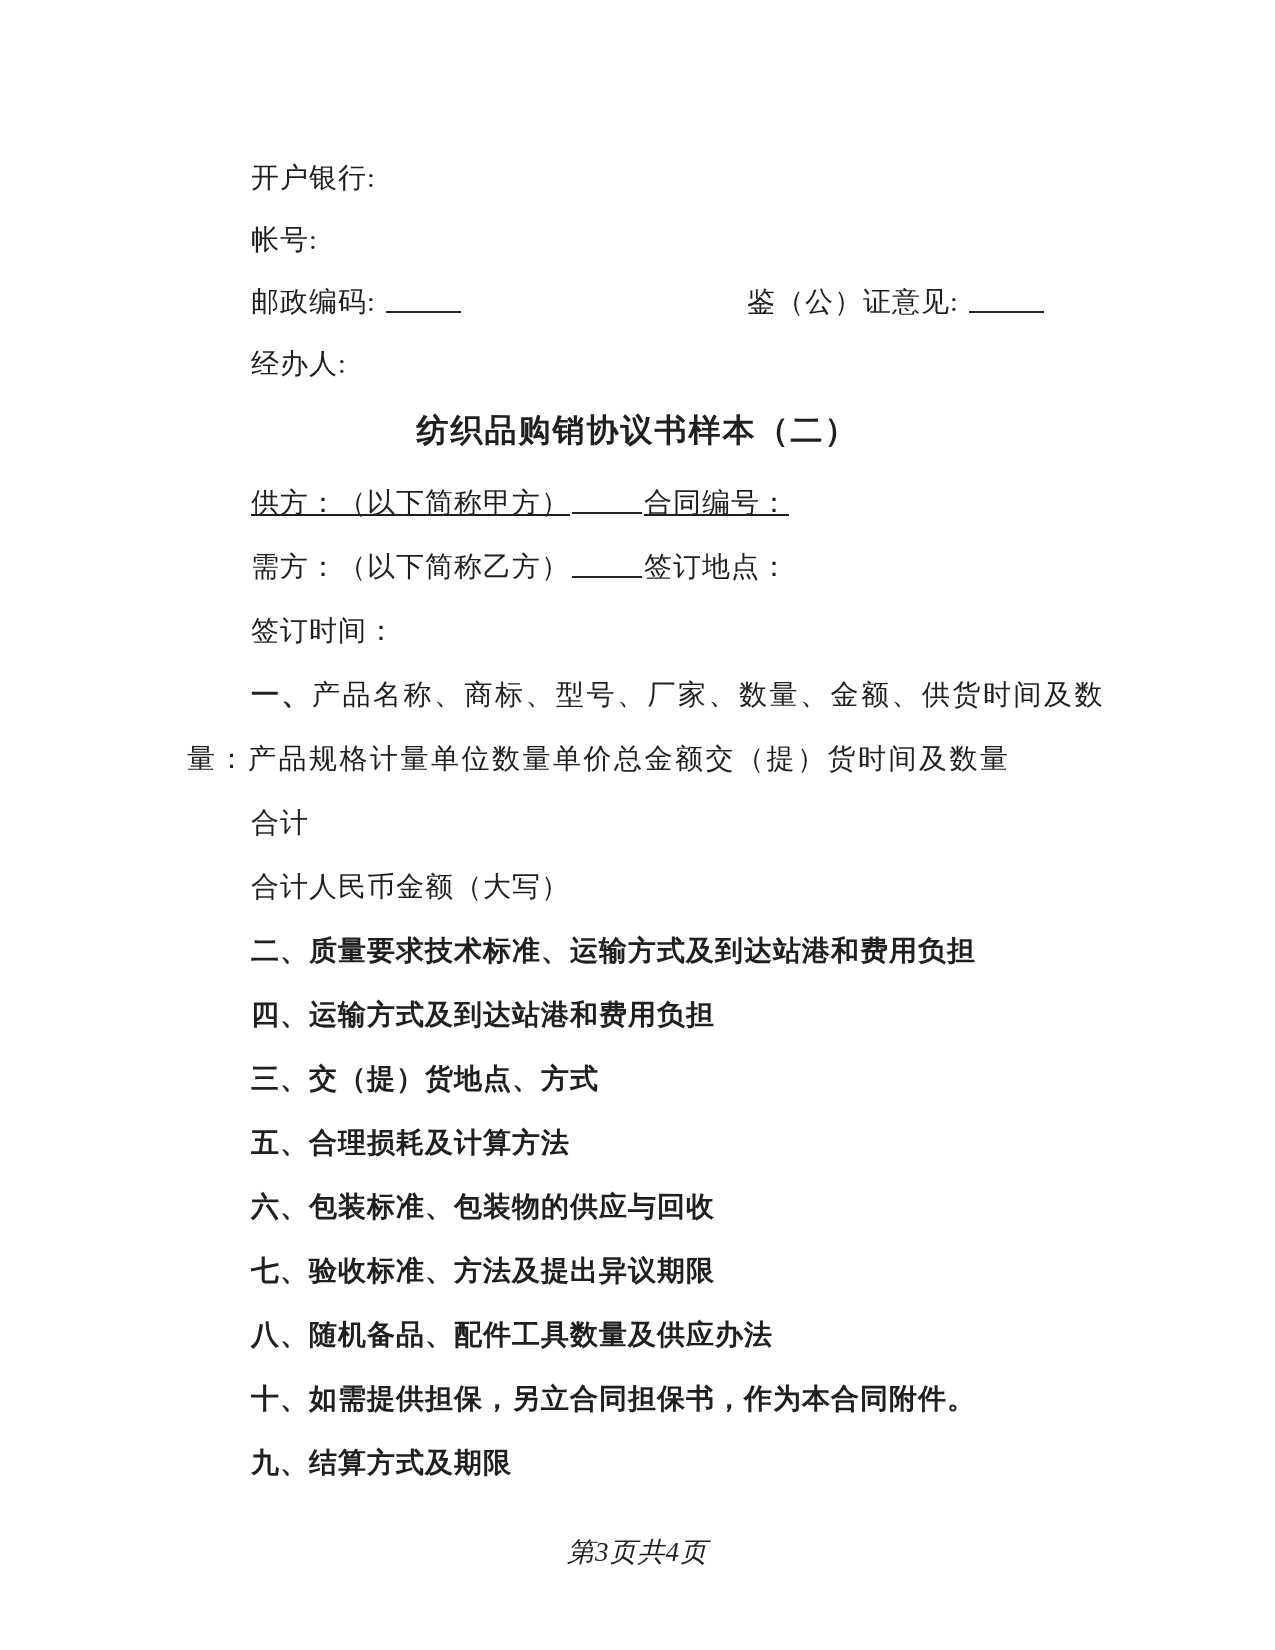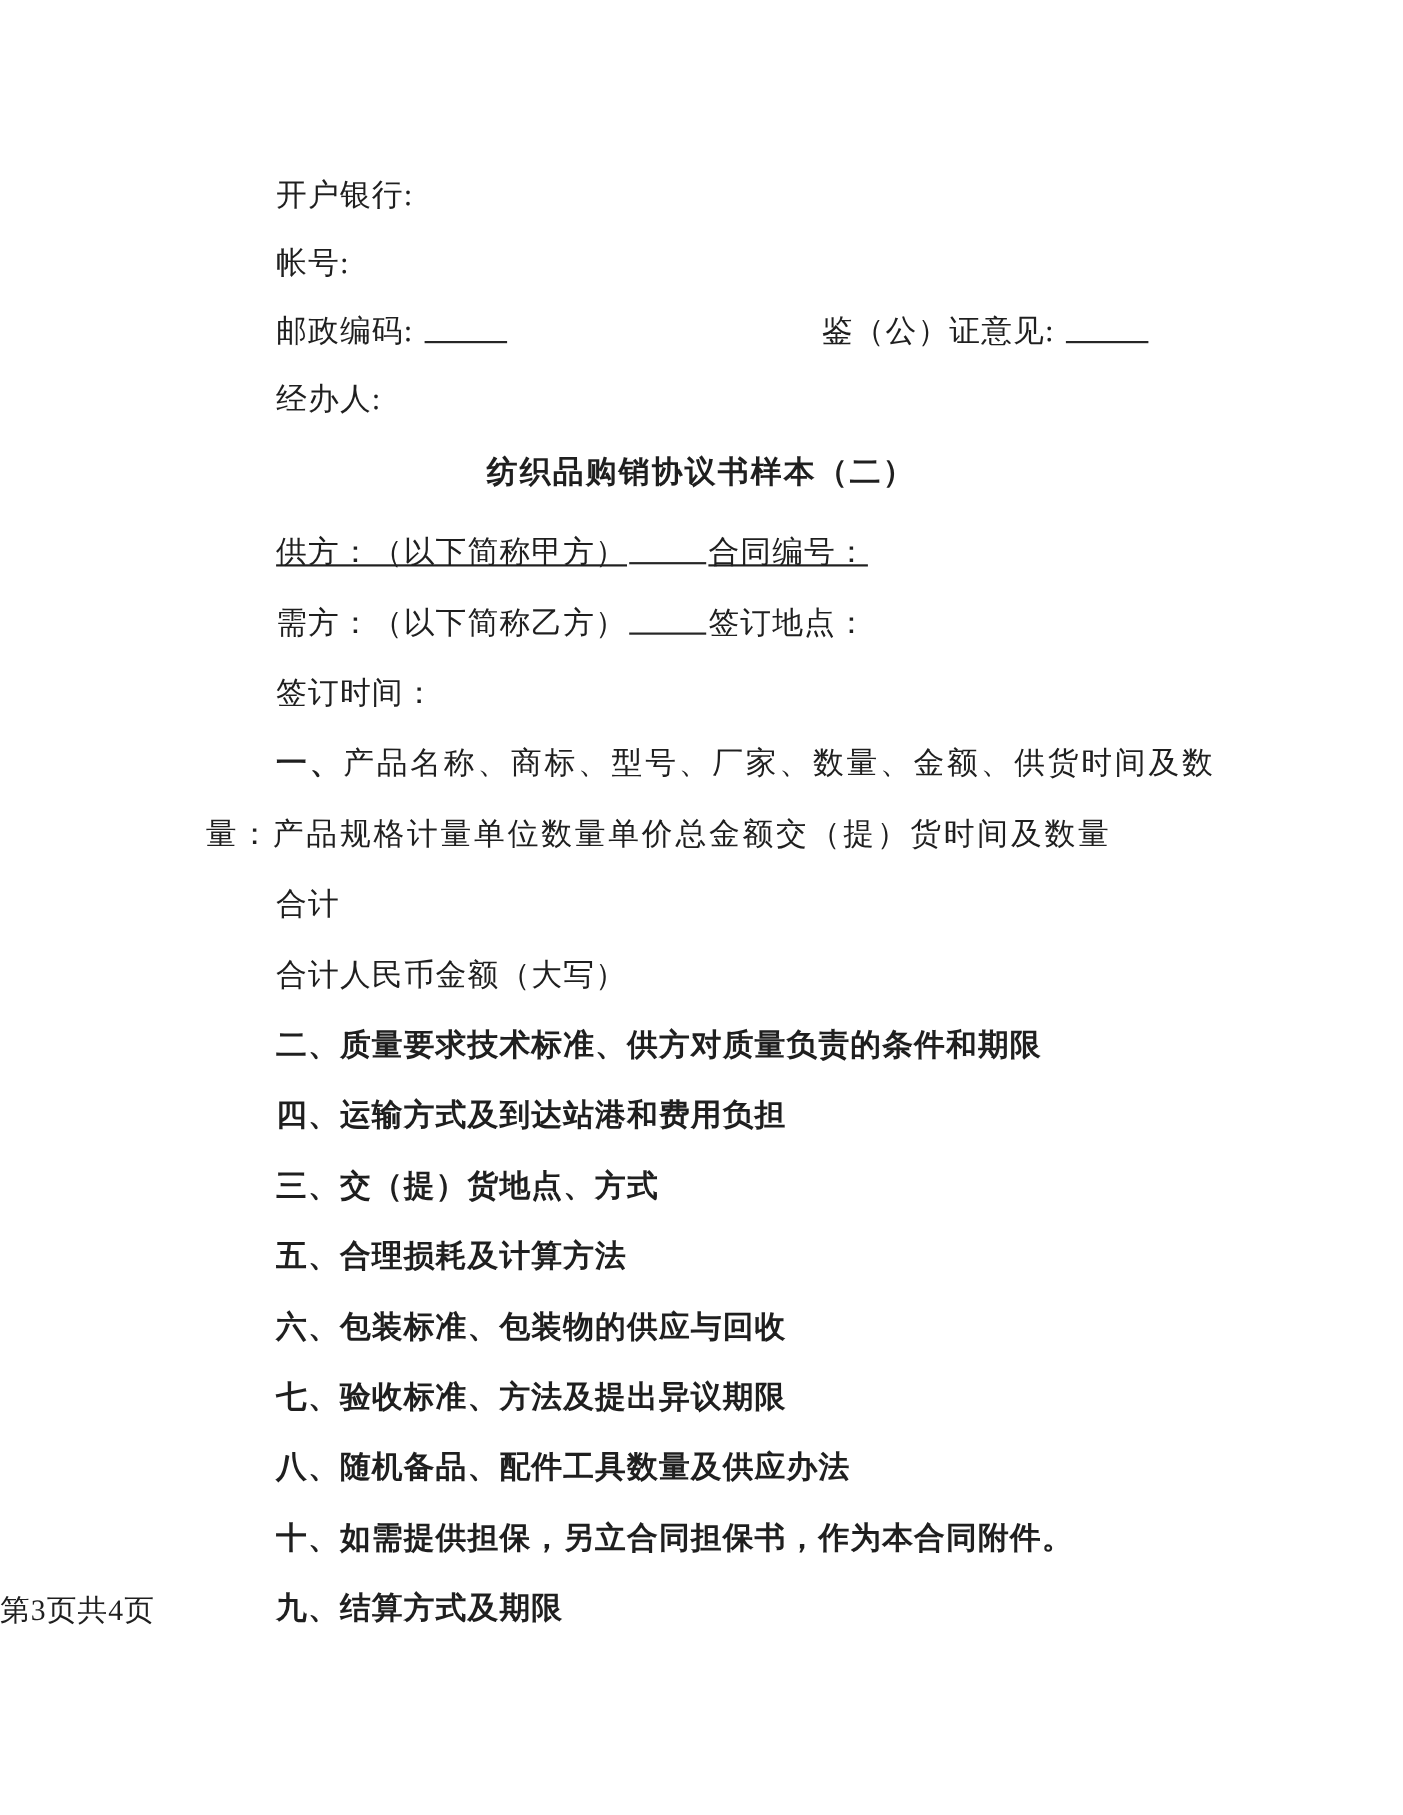--- a/index.html
+++ b/index.html
@@ -24,21 +24,21 @@
     line-height: 64px;
     height: 64px;
     white-space: nowrap;
     letter-spacing: 1px;
     position: relative;
   }
   .top-group .line { line-height: 62px; height: 62px; }
   .indent { padding-left: 64px; }
   .doc-title {
     margin: 0;
-    font-size: 28px;
+    font-size: 32px;
     font-weight: 700;
     text-align: center;
     line-height: 70px;
     height: 70px;
     letter-spacing: 2px;
     white-space: nowrap;
   }
   .first-after-title { margin-top: 6px; text-decoration: underline; }
   .bold { font-weight: 700; }
   .spread { letter-spacing: 2.5px; }
@@ -53,26 +53,28 @@
   }
   .blank.wide { width: 75px; }
   .right-seg {
     position: absolute;
     left: 560px;
     top: 0;
     white-space: nowrap;
   }
   .footer {
     position: absolute;
-    top: 1444px;
+    top: 1532px;
     left: 0;
     width: 100%;
+    text-align: center;
     font-size: 27px;
     line-height: 40px;
     letter-spacing: 1px;
+    font-style: italic;
   }
 </style>
 </head>
 <body>
 
 <div class="page">
   <div class="content">
 
     <div class="top-group">
       <div class="line indent">
@@ -117,21 +119,21 @@
     </div>
 
     <div class="line indent">
       <span>合计</span>
     </div>
 
     <div class="line indent">
       <span>合计人民币金额（大写）</span>
     </div>
 
-    <div class="line indent bold">二、质量要求技术标准、供方对质量负责的条件和期限</div>
+    <div class="line indent bold">二、质量要求技术标准、运输方式及到达站港和费用负担</div>
     <div class="line indent bold">四、运输方式及到达站港和费用负担</div>
     <div class="line indent bold">三、交（提）货地点、方式</div>
     <div class="line indent bold">五、合理损耗及计算方法</div>
     <div class="line indent bold">六、包装标准、包装物的供应与回收</div>
     <div class="line indent bold">七、验收标准、方法及提出异议期限</div>
     <div class="line indent bold">八、随机备品、配件工具数量及供应办法</div>
     <div class="line indent bold">十、如需提供担保，另立合同担保书，作为本合同附件。</div>
     <div class="line indent bold">九、结算方式及期限</div>
 
   </div>

